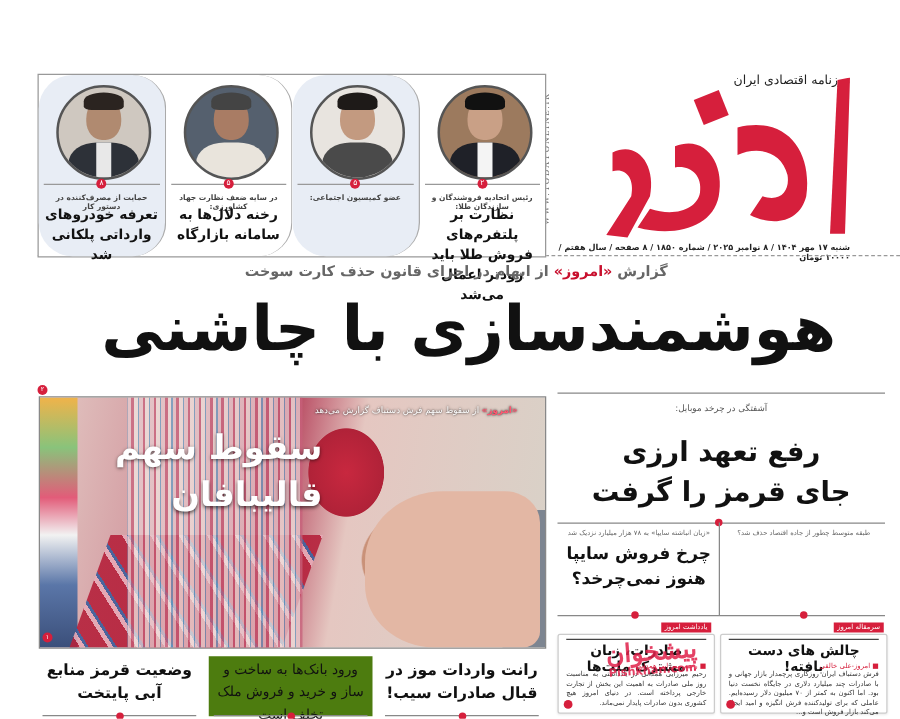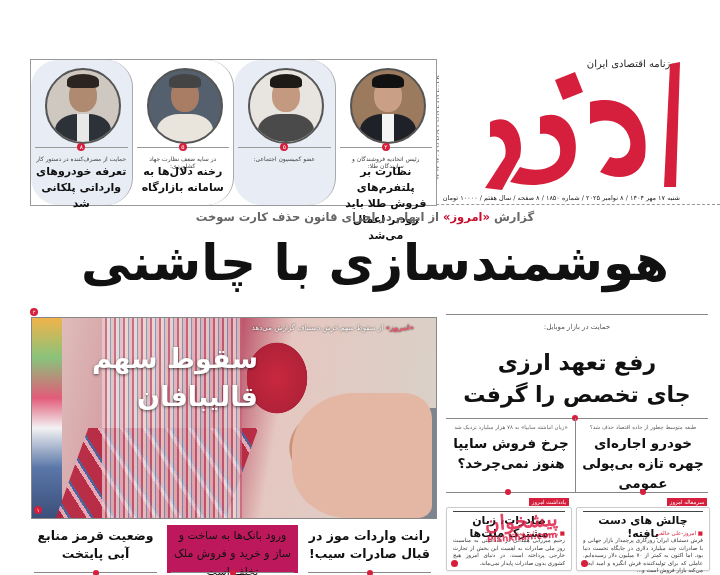--- a/index.html
+++ b/index.html
@@ -1,18 +1,18 @@
 <!DOCTYPE html>
 <html><head>
 <meta charset="utf-8">
 <style>
   html, body { margin: 0; padding: 0; background: #ffffff; }
   body { width: 720px; height: 575px; position: relative; overflow: hidden; font-family: "DejaVu Sans", sans-serif; color: #111; }
   .abs { position: absolute; }
-  .rtl { direction: rtl; }
+  .rtl { direction: rtl; font-weight: bold; }
 
   
   .masthead-logo { left: 480px; top: 62px; width: 210px; height: 130px; }
   .tagline { left: 540px; top: 58px; width: 140px; font-size: 10px; font-family: "DejaVu Serif", serif; color: #222; text-align: right; }
   .website-vertical { left: 433px; top: 62px; width: 14px; height: 130px; writing-mode: vertical-rl; transform: rotate(180deg); font-size: 7px; color: #666; letter-spacing: 1.5px; font-family: "Liberation Serif", serif; text-align: center; }
   .dateline { left: 440px; top: 194px; width: 240px; font-size: 6.5px; text-align: right; color: #222; }
   .rule-top { left: 30px; top: 204px; width: 690px; height: 0; border-top: 1px dashed #999; }
 
   
   .card-row { left: 30px; top: 59px; width: 405px; height: 145px; border: 1px solid #999; display: flex; background: #fff; }
@@ -51,21 +51,21 @@
   .sleeve { position: absolute; left: 370px; top: 90px; width: 40px; height: 110px; background: #7d8591; }
   .photo-kicker { position: absolute; right: 22px; top: 6px; font-size: 7px; color: #fff; text-shadow: 0 0 2px #000; direction: rtl; }
   .photo-kicker .brand { color: #ff5670; font-weight: bold; }
   .photo-headline { position: absolute; left: 6px; top: 22px; width: 220px; font-size: 27px; font-weight: 900; color: #fff; line-height: 38px; text-align: right; direction: rtl; text-shadow: 0 1px 3px rgba(0,0,0,0.6); }
   .photo-num { position: absolute; left: 2px; bottom: 4px; width: 8px; height: 8px; border-radius: 50%; background: #d61f3c; font-size: 5px; color: #fff; text-align: center; line-height: 8px; }
   .photo-num-top { left: 30px; top: 308px; width: 8px; height: 8px; border-radius: 50%; background: #d61f3c; font-size: 5px; color: #fff; text-align: center; line-height: 8px; }
 
   
   .bottom-row { left: 30px; top: 525px; width: 405px; height: 48px; display: flex; }
   .bitem { flex: 1; text-align: center; font-weight: bold; font-size: 12.5px; line-height: 18px; position: relative; padding: 2px 3px; direction: rtl; }
-  .bitem.shaded { background: #be185d; font-weight: normal; font-size: 11px; margin: 0 6px; }
+  .bitem.shaded { background: #4d7c0f; font-weight: normal; font-size: 11px; margin: 0 6px; }
   .bitem .uline { position: absolute; left: 4px; right: 4px; bottom: 0; border-top: 1px solid #888; }
   .bitem .dot { position: absolute; left: 50%; bottom: -3px; margin-left: -3px; width: 6px; height: 6px; border-radius: 50%; background: #d61f3c; }
 
   
   .right-rule { left: 446px; top: 314px; width: 262px; border-top: 1px solid #888; }
   .right-kicker { left: 446px; top: 323px; width: 262px; text-align: center; font-size: 7px; color: #555; direction: rtl; }
   .right-headline { left: 446px; top: 335px; width: 262px; text-align: center; font-size: 22px; font-weight: 900; line-height: 32px; direction: rtl; margin-top: 12px; }
   .mid-rule { left: 446px; top: 418px; width: 262px; border-top: 1px solid #888; }
   .mid-dot { width: 6px; height: 6px; border-radius: 50%; background: #d61f3c; }
   .mid-split { left: 575px; top: 418px; height: 74px; border-left: 1px solid #888; }
@@ -184,32 +184,31 @@
     <span>ورود بانک‌ها به ساخت و ساز و خرید و فروش ملک تخلف است</span>
     <div class="uline"></div><div class="dot"></div>
   </div>
   <div class="bitem">
     <span>رانت واردات موز در قبال صادرات سیب!</span>
     <div class="uline"></div><div class="dot"></div>
   </div>
 </div>
 
 <div class="abs right-rule"></div>
-<div class="abs right-kicker">حمایت در بازار موبایل:</div>
+<div class="abs right-kicker">آشفتگی در چرخد موبایل:</div>
 <div class="abs right-headline">
   <div>رفع تعهد ارزی</div>
-  <div>جای تخصص را گرفت</div>
+  <div>جای قرمز را گرفت</div>
 </div>
 <div class="abs mid-rule"></div>
 <div class="abs mid-dot" style="left:572px; top:415px;"></div>
 <div class="abs mid-split"></div>
 
 <div class="abs mid-item" style="left:580px;">
   <div class="k">طبقه متوسط چطور از جاده اقتصاد حذف شد؟</div>
-  <div class="h">خودرو اجاره‌ای چهره تازه بی‌پولی عمومی</div>
 </div>
 <div class="abs mid-item" style="left:448px;">
   <div class="k">«زیان انباشته سایپا» به ۷۸ هزار میلیارد نزدیک شد</div>
   <div class="h">چرخ فروش سایپا هنوز نمی‌چرخد؟</div>
 </div>
 
 <div class="abs bot-rule"></div>
 <div class="abs mid-dot" style="left:640px; top:489px;"></div>
 <div class="abs mid-dot" style="left:505px; top:489px;"></div>
 

